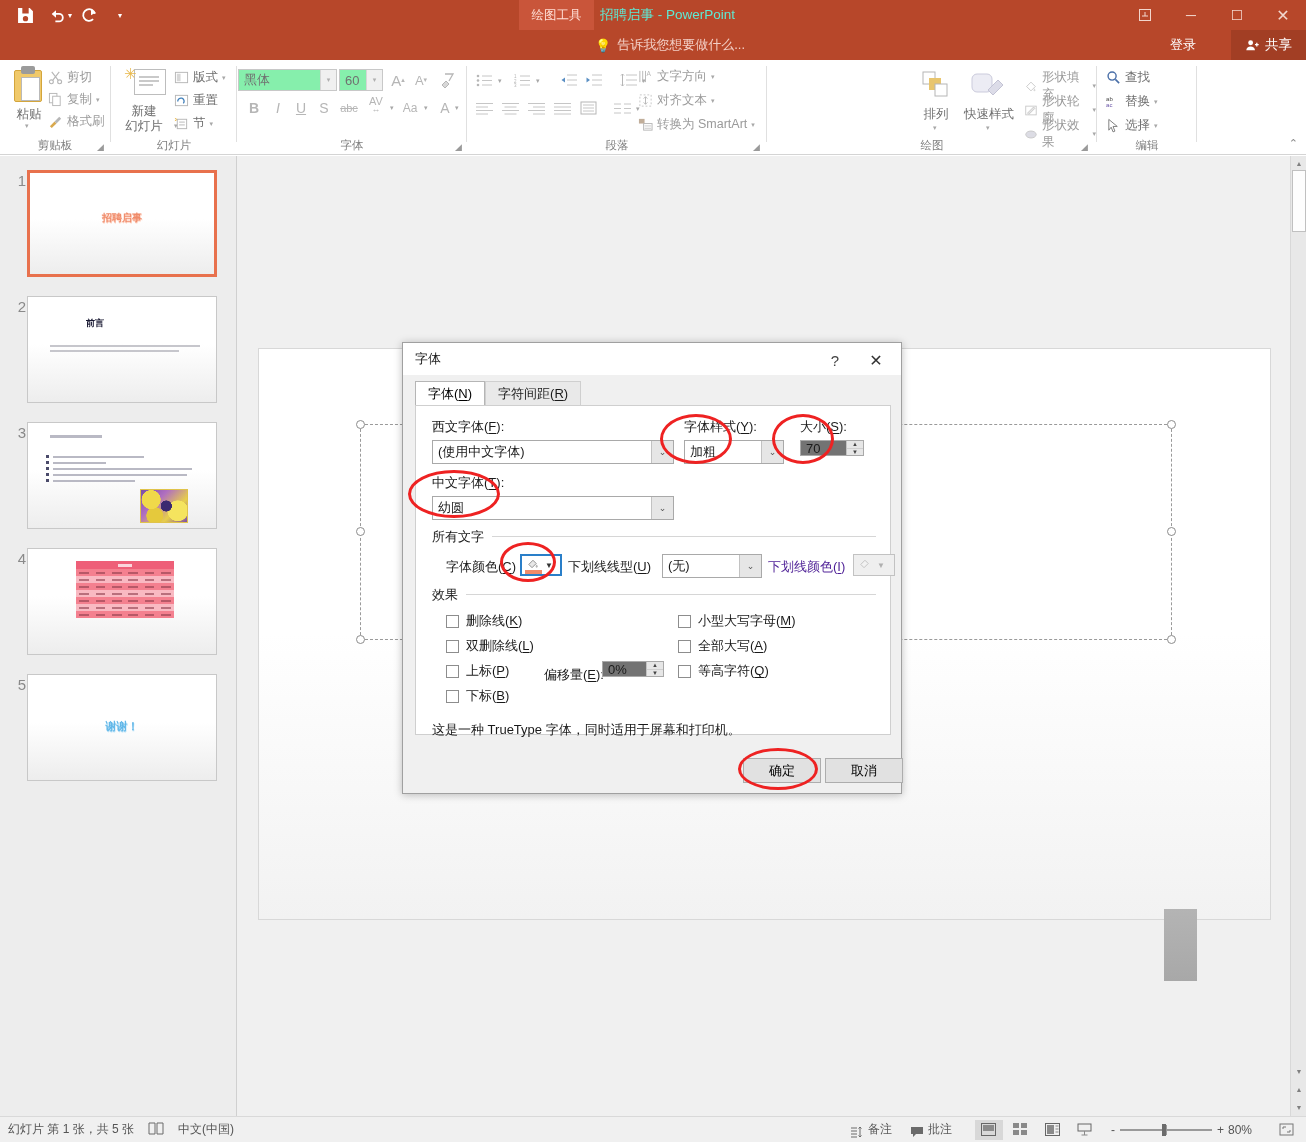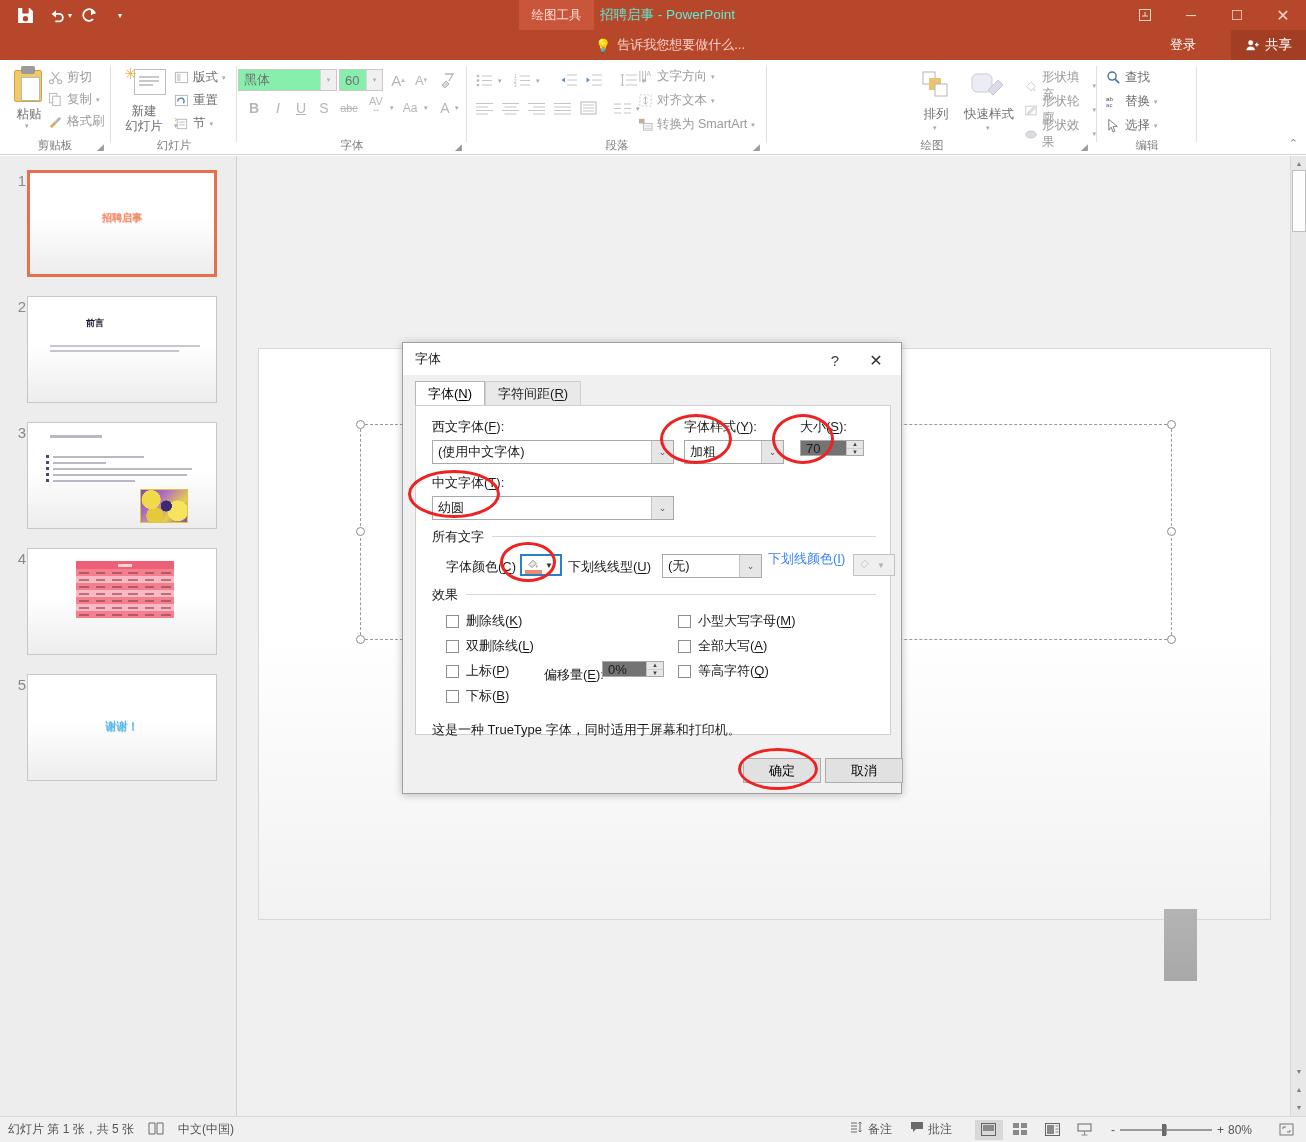--- a/index.html
+++ b/index.html
@@ -201,21 +201,21 @@
   .vbtn { position: absolute; left: 1px; width: 14px; height: 13px; display:flex; align-items:center; justify-content:center; font-size:7px; color:#808080;}
 
   
   .statusbar {
     position: absolute; bottom: 0; left: 0; width: 1306px; height: 26px;
     background: #f0f0f0; border-top: 1px solid #d9d9d9;
     display: flex; align-items: center; font-size: 12px; color: #555;
   }
   .sb-left { display: flex; align-items: center; gap: 14px; padding-left: 8px; }
   .sb-right { margin-left: auto; display: flex; align-items: center; gap: 4px; padding-right: 6px; }
-  .sb-btn { padding: 2px 7px; display: flex; align-items: flex-start; gap: 4px; color: #5a5a5a; }
+  .sb-btn { padding: 2px 7px; display: flex; align-items: flex-end; gap: 4px; color: #5a5a5a; }
   .view-btn {
     width: 28px; height: 20px; display: flex; align-items: center; justify-content: center;
     color: #777; font-size: 13px;
   }
   .view-btn.active { background: #d8d8d8; }
   .zoomslider { display: flex; align-items: center; gap: 5px; }
   .ztrack { position: relative; width: 92px; height: 12px; display: flex; align-items: center; }
   .ztrack .line { width: 100%; height: 2px; background: #9a9a9a; }
   .ztrack .mid { position: absolute; left: 50%; top: 1px; width: 1px; height: 10px; background: #9a9a9a; }
   .zknob { position: absolute; left: 46%; top: 0; width: 4px; height: 12px; background: #6b6b6b; }
@@ -966,21 +966,21 @@
       </div>
 
       <div class="fld-label" style="left:152px;top:152px">
         <span>下划线线型(</span><u>U</u><span>)</span>
       </div>
       <div class="combo" style="left:246px;top:148px;width:100px">
         <span class="cv">(无)</span>
         <span class="ca">⌄</span>
       </div>
 
-      <div class="fld-label" style="left:352px;top:144px;color:#3b82f6">
+      <div class="fld-label" style="left:352px;top:152px;color:#4c1d95">
         <span>下划线颜色(</span><u>I</u><span>)</span>
       </div>
       <div class="colorbtn disabled" style="left:437px;top:148px">
         <span class="swatch-ico">
           <svg width="15" height="13" viewBox="0 0 16 14">
               <path d="M4 8 8.5 3.5 12 7 7.5 11.5z" fill="#f2f2f2" stroke="#c0c0c0"></path>
             </svg>
         </span>
         <span style="font-size:8px;color:#b0b0b0">▼</span>
       </div>

